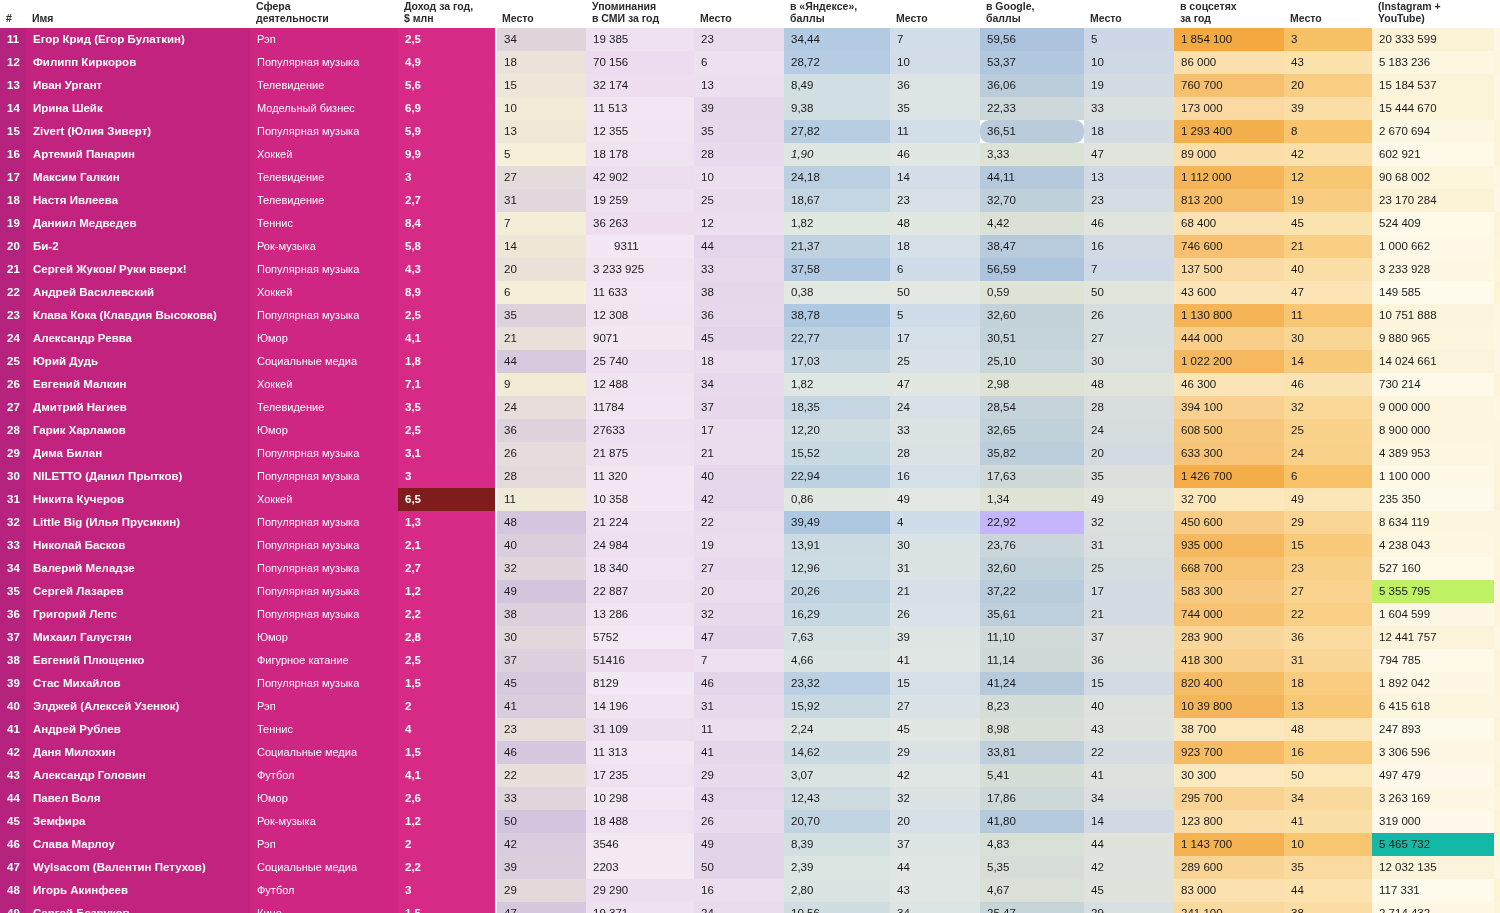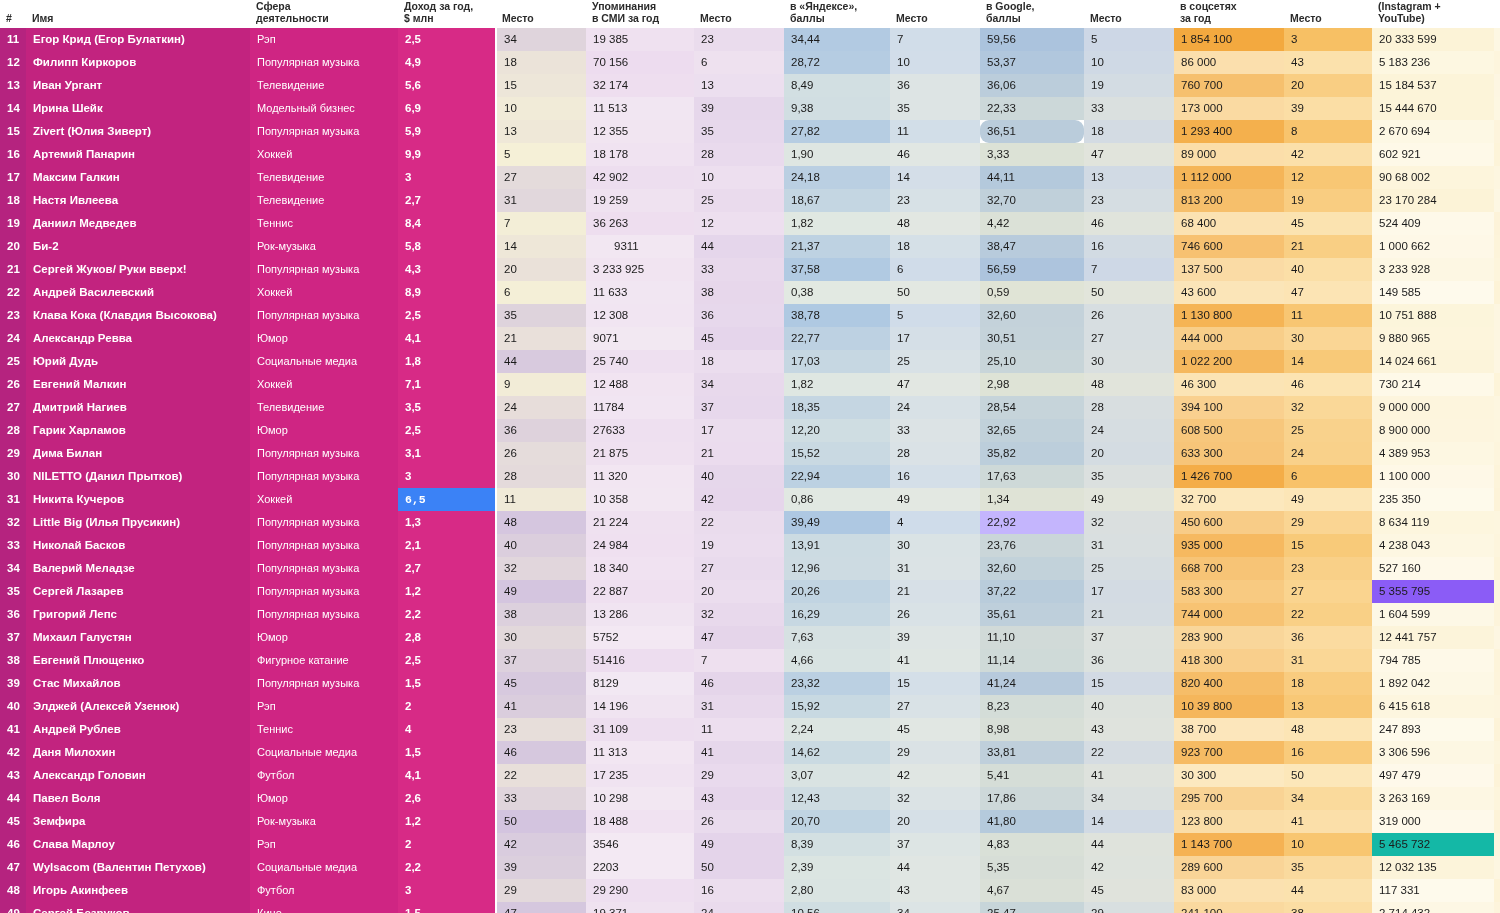--- a/index.html
+++ b/index.html
@@ -203,21 +203,21 @@
           <td class="num" style="background: rgb(253, 244, 220);">33</td>
         </tr>
         <tr>
           <td class="rank" style="background: rgb(181, 35, 127);">16</td>
           <td class="name" style="background: rgb(194, 35, 127);">Артемий Панарин</td>
           <td class="sphere" style="background: rgb(207, 37, 131);">Хоккей</td>
           <td class="income" style="background: rgb(215, 42, 134);">9,9</td>
           <td class="num" style="background: rgb(245, 240, 215);">5</td>
           <td class="num" style="background: rgb(240, 227, 241);">18 178</td>
           <td class="num" style="background: rgb(233, 218, 237);">28</td>
-          <td class="num" style="background: rgb(222, 230, 226);">1,90</td>
+          <td class="num" style="background: rgb(222, 230, 226); font-style: italic;">1,90</td>
           <td class="num" style="background: rgb(225, 231, 227);">46</td>
           <td class="num" style="background: rgb(220, 226, 214);">3,33</td>
           <td class="num" style="background: rgb(225, 228, 220);">47</td>
           <td class="num" style="background: rgb(251, 222, 170);">89 000</td>
           <td class="num" style="background: rgb(251, 224, 170);">42</td>
           <td class="num" style="background: rgb(254, 249, 232);">602 921</td>
           <td class="num" style="background: rgb(253, 244, 217);">42</td>
         </tr>
         <tr>
           <td class="rank" style="background: rgb(181, 35, 127);">17</td>
@@ -454,21 +454,21 @@
           <td class="num" style="background: rgb(219, 224, 223);">35</td>
           <td class="num" style="background: rgb(244, 173, 72);">1 426 700</td>
           <td class="num" style="background: rgb(248, 194, 105);">6</td>
           <td class="num" style="background: rgb(254, 248, 231);">1 100 000</td>
           <td class="num" style="background: rgb(253, 244, 218);">38</td>
         </tr>
         <tr>
           <td class="rank" style="background: rgb(181, 35, 127);">31</td>
           <td class="name" style="background: rgb(194, 35, 127);">Никита Кучеров</td>
           <td class="sphere" style="background: rgb(207, 37, 131);">Хоккей</td>
-          <td class="income" style="background: #3b82f6; font-family: Liberation Mono, monospace;">6,5</td>
+          <td class="income" style="background: #7f1d1d;">6,5</td>
           <td class="num" style="background: rgb(240, 234, 216);">11</td>
           <td class="num" style="background: rgb(242, 231, 242);">10 358</td>
           <td class="num" style="background: rgb(230, 214, 235);">42</td>
           <td class="num" style="background: rgb(225, 232, 226);">0,86</td>
           <td class="num" style="background: rgb(227, 232, 226);">49</td>
           <td class="num" style="background: rgb(223, 227, 214);">1,34</td>
           <td class="num" style="background: rgb(226, 229, 219);">49</td>
           <td class="num" style="background: rgb(252, 232, 189);">32 700</td>
           <td class="num" style="background: rgb(252, 230, 183);">49</td>
           <td class="num" style="background: rgb(254, 250, 235);">235 350</td>
@@ -532,21 +532,21 @@
           <td class="income" style="background: rgb(215, 42, 134);">1,2</td>
           <td class="num" style="background: rgb(212, 197, 223);">49</td>
           <td class="num" style="background: rgb(239, 224, 240);">22 887</td>
           <td class="num" style="background: rgb(235, 221, 238);">20</td>
           <td class="num" style="background: rgb(193, 212, 226);">20,26</td>
           <td class="num" style="background: rgb(215, 224, 231);">21</td>
           <td class="num" style="background: rgb(185, 204, 219);">37,22</td>
           <td class="num" style="background: rgb(211, 219, 227);">17</td>
           <td class="num" style="background: rgb(248, 202, 129);">583 300</td>
           <td class="num" style="background: rgb(250, 212, 143);">27</td>
-          <td class="num" style="background: #8b5cf6;">5 355 795</td>
+          <td class="num" style="background: #bef264;">5 355 795</td>
           <td class="num" style="background: rgb(253, 245, 222);">25</td>
         </tr>
         <tr>
           <td class="rank" style="background: rgb(181, 35, 127);">36</td>
           <td class="name" style="background: rgb(194, 35, 127);">Григорий Лепс</td>
           <td class="sphere" style="background: rgb(207, 37, 131);">Популярная музыка</td>
           <td class="income" style="background: rgb(215, 42, 134);">2,2</td>
           <td class="num" style="background: rgb(220, 208, 221);">38</td>
           <td class="num" style="background: rgb(240, 228, 241);">13 286</td>
           <td class="num" style="background: rgb(232, 217, 236);">32</td>

